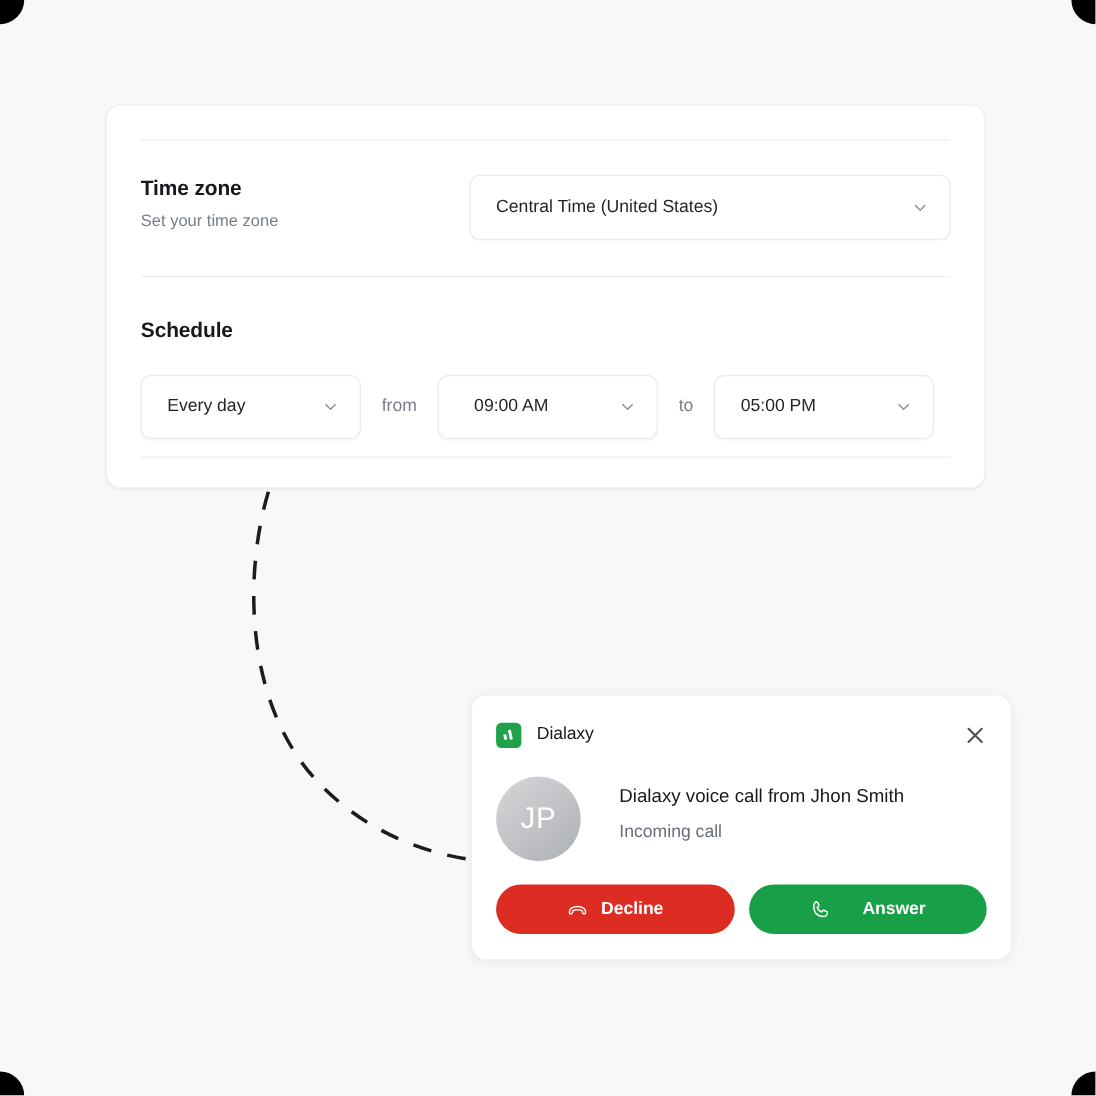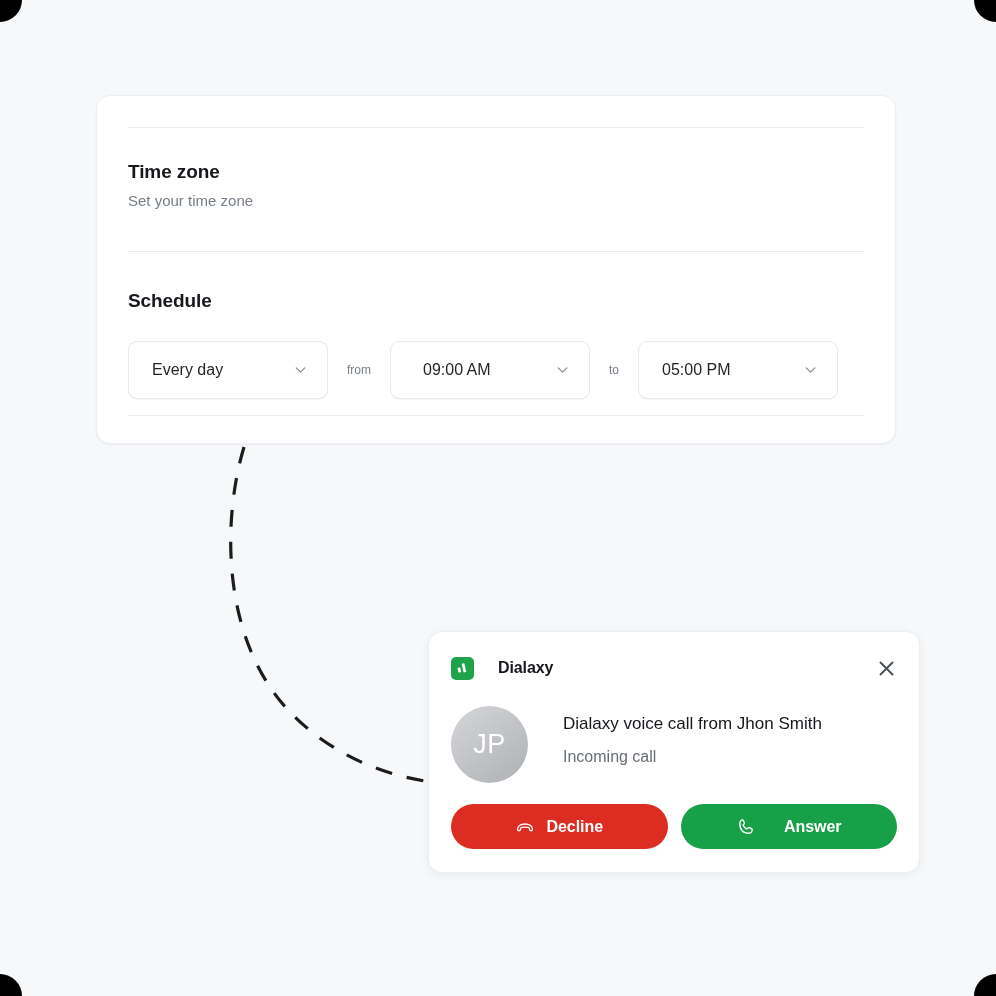--- a/index.html
+++ b/index.html
@@ -128,21 +128,21 @@
   .sched-row {
     display: flex;
     align-items: center;
     margin-top: 28px;
     text-align: right;
   }
   .sched-row .sel-day  { width: 200px; height: 58px; }
   .sched-row .sel-from { width: 200px; height: 58px; padding-left: 32px; }
   .sched-row .sel-to   { width: 200px; height: 58px; }
   .conj {
-    font-size: 12px;
+    font-size: 16px;
     color: #787e87;
     padding: 0 19px;
     white-space: nowrap;
   }
 
   
   .connector {
     position: absolute;
     left: 0;
     top: 0;
@@ -180,23 +180,23 @@
     height: 23px;
     border-radius: 5px;
     background: #20a24a;
     display: inline-flex;
     align-items: center;
     justify-content: center;
     flex: 0 0 auto;
   }
   .brand-logo svg { display: block; }
   .brand-name {
-    margin-left: 24px;
+    margin-left: 14px;
     font-size: 16px;
-    font-weight: 700;
+    font-weight: 400;
     color: #16181c;
     letter-spacing: -0.1px;
   }
   .toast-close {
     margin-left: auto;
     width: 26px;
     height: 26px;
     display: inline-flex;
     align-items: center;
     justify-content: center;
@@ -287,20 +287,28 @@
 <section class="settings-card">
 
   <div class="divider d-top"></div>
 
   <div class="tz-section">
     <div class="tz-labels">
       <div class="section-title">Time zone</div>
       <div class="section-sub">Set your time zone</div>
     </div>
 
+    <div class="select tz-select">
+      <span class="value">Central Time (United States)</span>
+      <span class="chev">
+        <svg viewBox="0 0 20 20" fill="none" xmlns="http://www.w3.org/2000/svg">
+          <path d="M5 7.5L10 12.5L15 7.5" stroke="#8a9099" stroke-width="1.6" stroke-linecap="round" stroke-linejoin="round"></path>
+        </svg>
+      </span>
+    </div>
   </div>
 
   <div class="divider d-mid"></div>
 
   <div class="sched-section">
     <div class="section-title">Schedule</div>
 
     <div class="sched-row">
 
       <div class="select sel-day">

